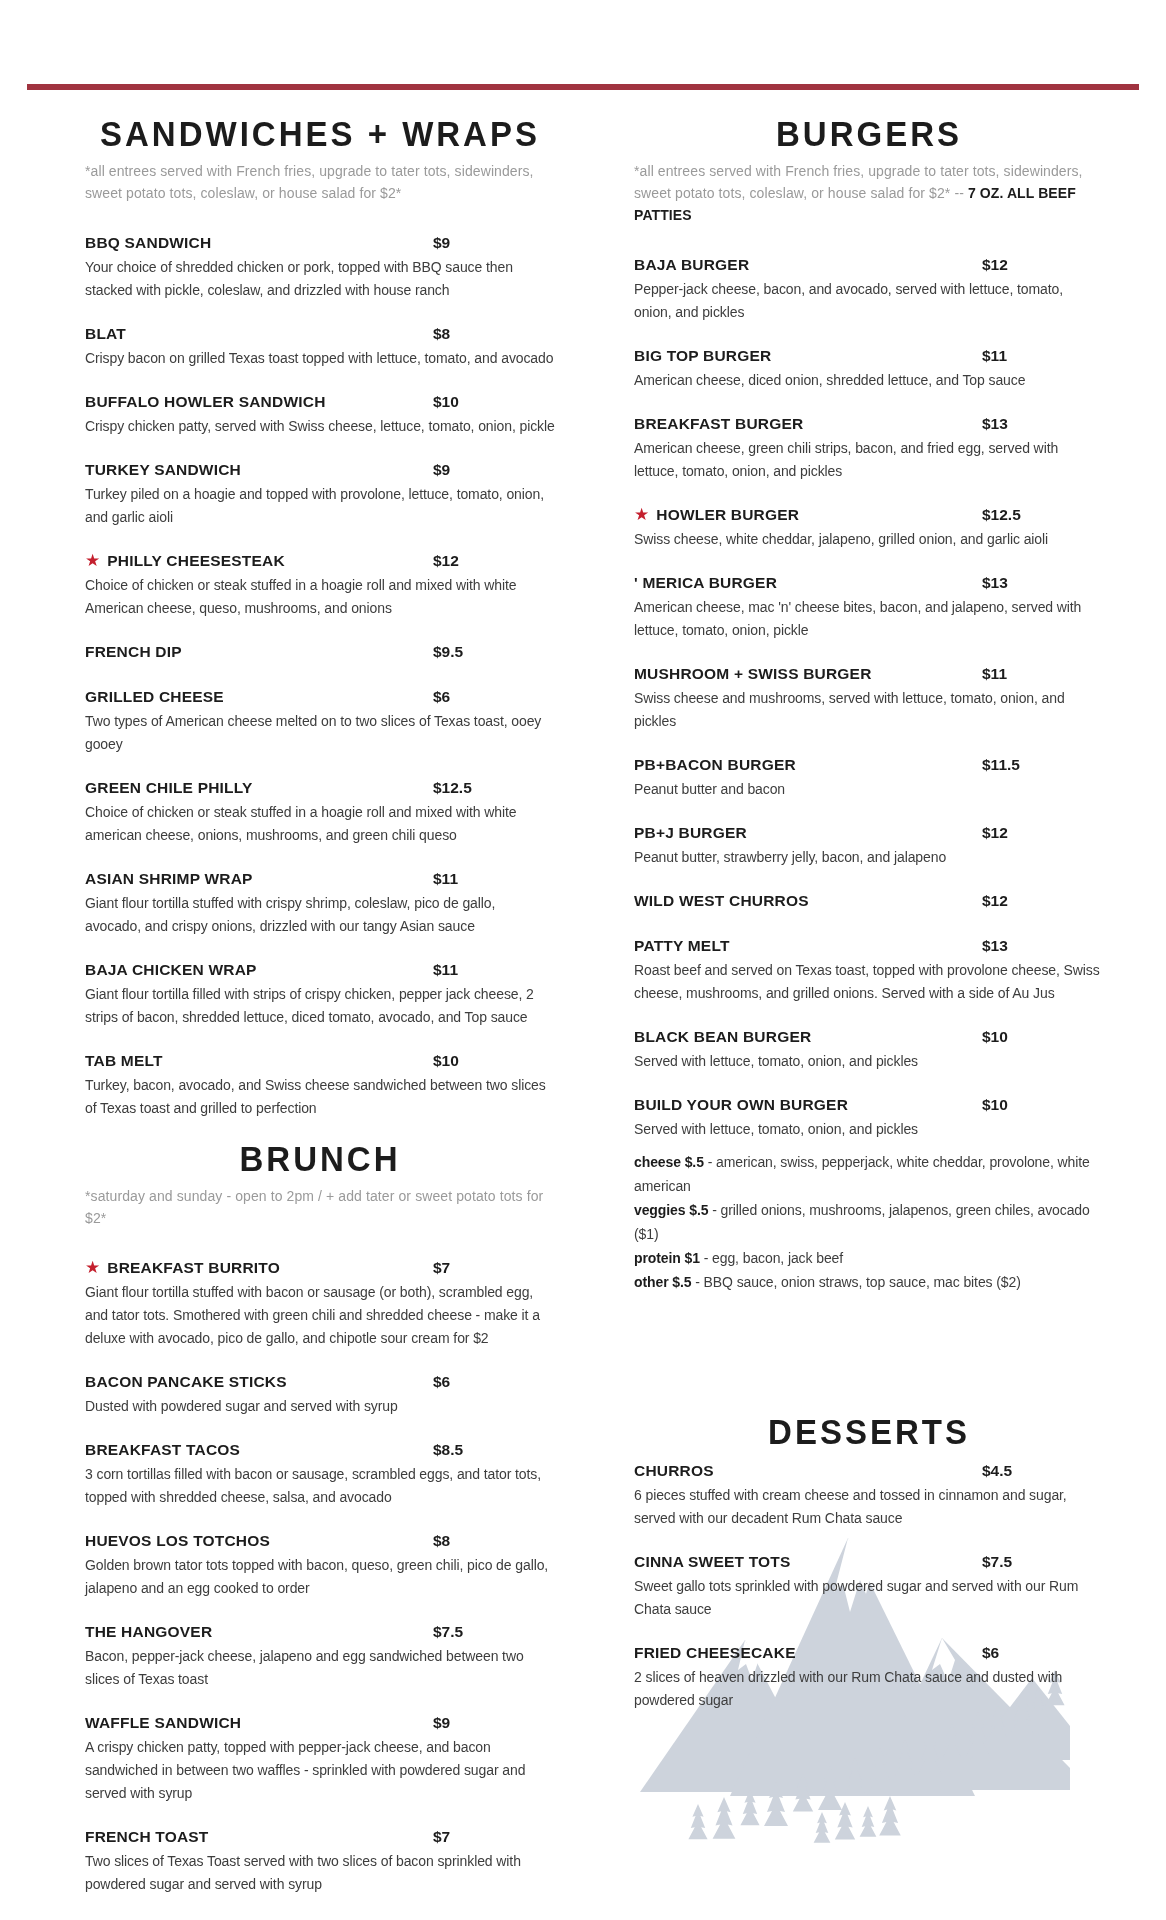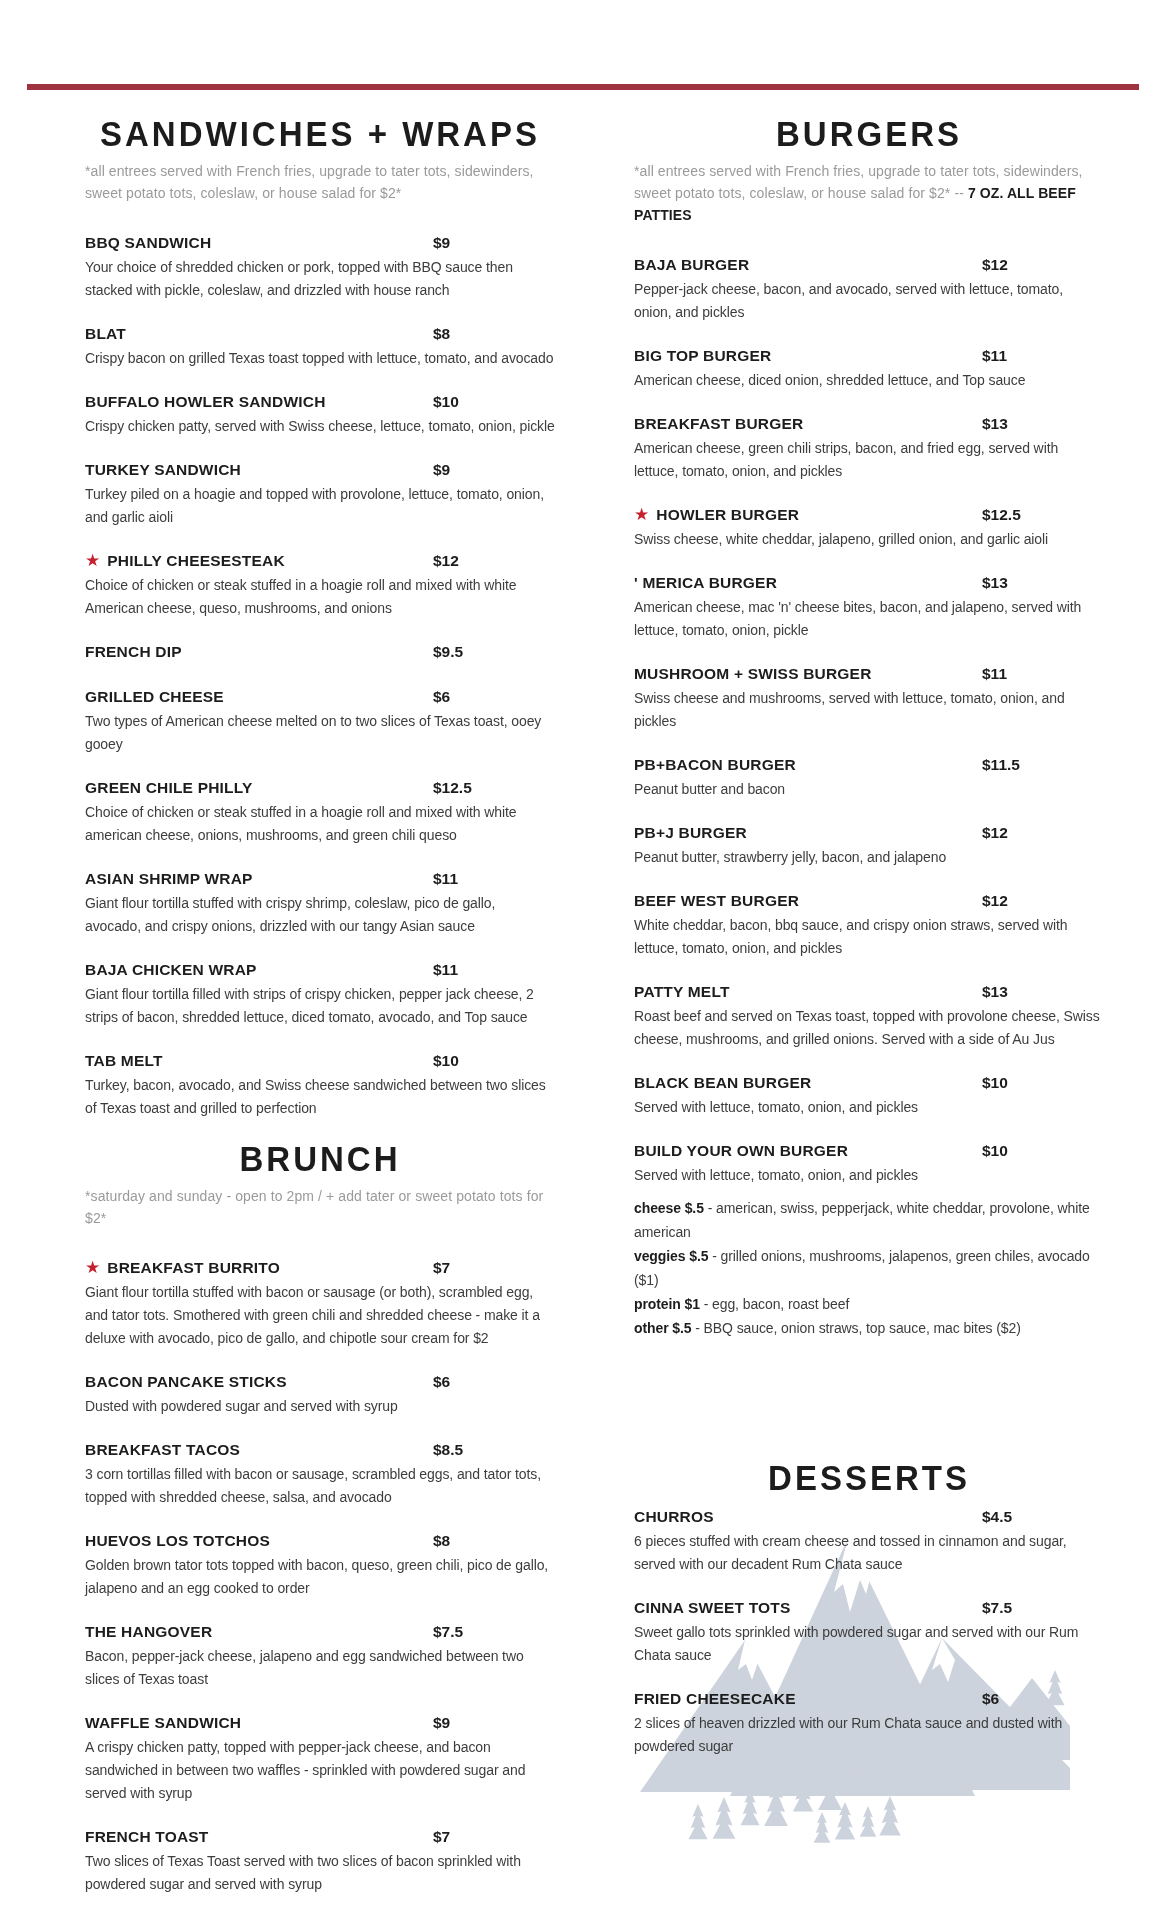--- a/index.html
+++ b/index.html
@@ -217,38 +217,37 @@
         </div>
         <div class="item">
           <div class="item-head"><span class="item-name">PB+BACON BURGER</span><span class="item-price">$11.5</span></div>
           <div class="item-desc">Peanut butter and bacon</div>
         </div>
         <div class="item">
           <div class="item-head"><span class="item-name">PB+J BURGER</span><span class="item-price">$12</span></div>
           <div class="item-desc">Peanut butter, strawberry jelly, bacon, and jalapeno</div>
         </div>
         <div class="item">
-          <div class="item-head"><span class="item-name">BEEF WEST BURGER</span><span class="item-price">$12</span></div>
-          <div class="item-desc">White cheddar, bacon, bbq sauce, and crispy onion straws, served with lettuce, tomato, onion, and pickles</div>
+          <div class="item-head"><span class="item-name">WILD WEST CHURROS</span><span class="item-price">$12</span></div>
         </div>
         <div class="item">
           <div class="item-head"><span class="item-name">PATTY MELT</span><span class="item-price">$13</span></div>
           <div class="item-desc">Roast beef and served on Texas toast, topped with provolone cheese, Swiss cheese, mushrooms, and grilled onions. Served with a side of Au Jus</div>
         </div>
         <div class="item">
           <div class="item-head"><span class="item-name">BLACK BEAN BURGER</span><span class="item-price">$10</span></div>
           <div class="item-desc">Served with lettuce, tomato, onion, and pickles</div>
         </div>
         <div class="item">
           <div class="item-head"><span class="item-name">BUILD YOUR OWN BURGER</span><span class="item-price">$10</span></div>
           <div class="item-desc">Served with lettuce, tomato, onion, and pickles</div>
           <div class="item-options">
             <div class="item-option"><span class="option-label">cheese $.5</span> <span class="option-text">- american, swiss, pepperjack, white cheddar, provolone, white american</span></div>
             <div class="item-option"><span class="option-label">veggies $.5</span> <span class="option-text">- grilled onions, mushrooms, jalapenos, green chiles, avocado ($1)</span></div>
-            <div class="item-option"><span class="option-label">protein $1</span> <span class="option-text">- egg, bacon, roast beef</span></div>
+            <div class="item-option"><span class="option-label">protein $1</span> <span class="option-text">- egg, bacon, jack beef</span></div>
             <div class="item-option"><span class="option-label">other $.5</span> <span class="option-text">- BBQ sauce, onion straws, top sauce, mac bites ($2)</span></div>
           </div>
         </div>
       </div>
       <div class="section">
         <h2 class="section-header">DESSERTS</h2>
         <div class="item">
           <div class="item-head"><span class="item-name">CHURROS</span><span class="item-price">$4.5</span></div>
           <div class="item-desc">6 pieces stuffed with cream cheese and tossed in cinnamon and sugar, served with our decadent Rum Chata sauce</div>
         </div>

